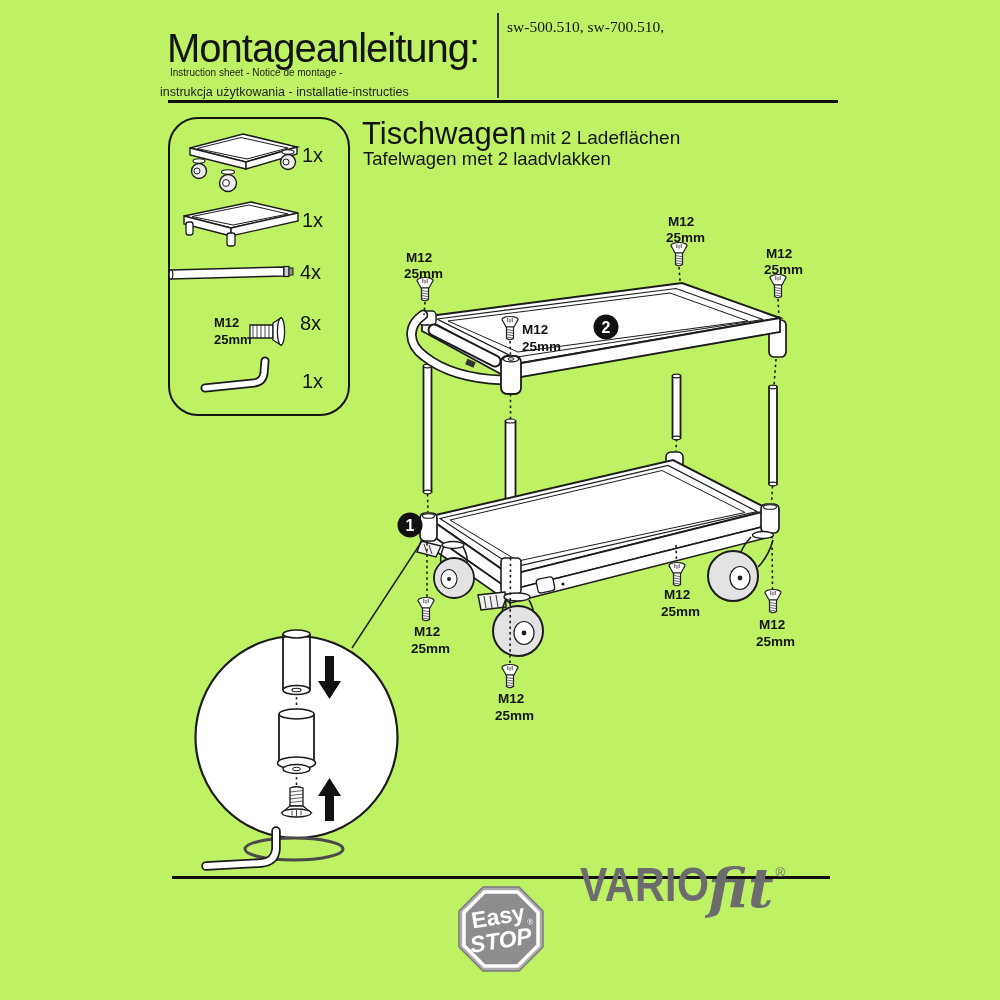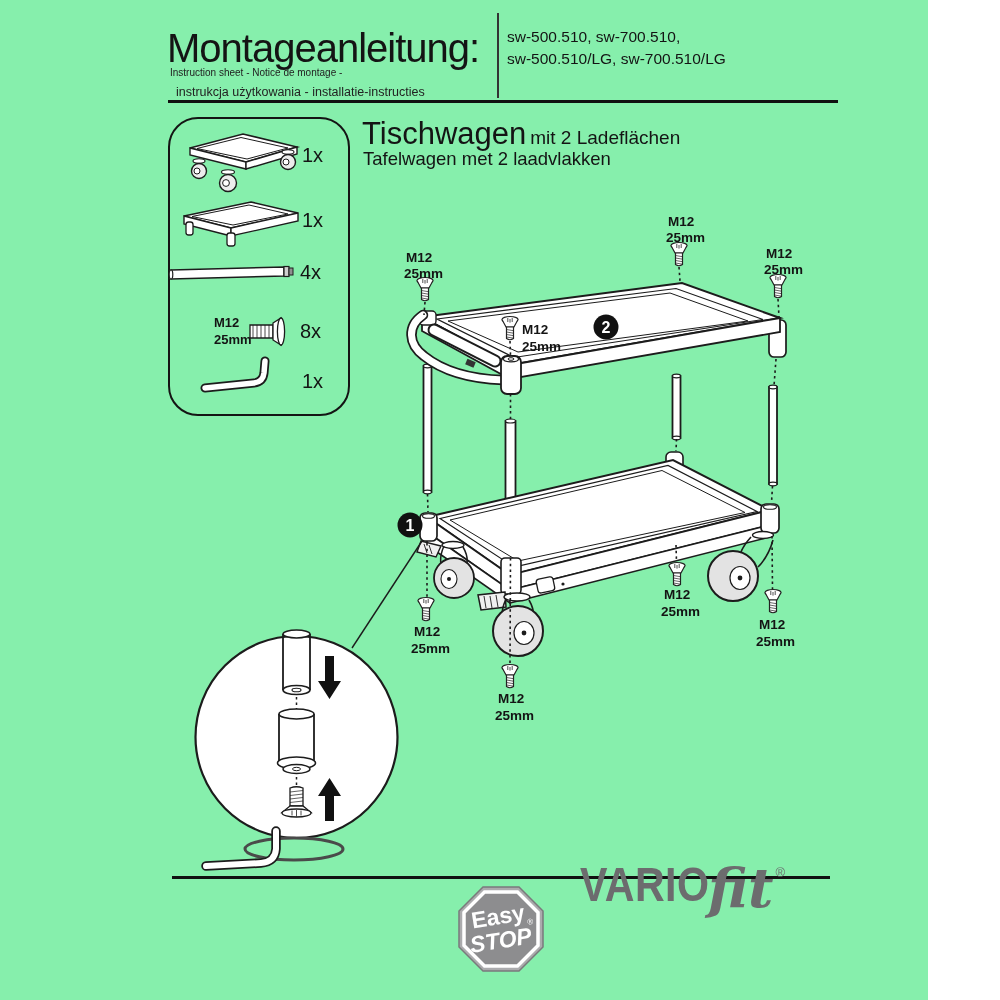--- a/index.html
+++ b/index.html
@@ -1,32 +1,32 @@
 <!DOCTYPE html>
 <html><head>
 <meta charset="utf-8">
 <style>
   html,body{margin:0;padding:0;background:#fff;}
-  #page{position:relative;width:928px;height:1000px;background:#86efac;overflow:hidden;
+  #page{position:relative;width:1000px;height:1000px;background:#bef264;overflow:hidden;
         font-family:"Liberation Sans","DejaVu Sans",sans-serif;color:#111;}
   .abs{position:absolute;}
   
   .h-title{left:167px;top:26px;font-size:40px;letter-spacing:-1px;color:#141414;}
   .h-sub1{left:170px;top:67px;font-size:10px;color:#222;}
-  .h-sub2{left:176px;top:85px;font-size:12.5px;color:#222;}
+  .h-sub2{left:160px;top:85px;font-size:12.5px;color:#222;}
   .h-divider{left:497px;top:13px;width:1.5px;height:85px;background:#333;}
-  .h-models{left:507px;top:26px;font-size:15.5px;line-height:21.5px;color:#141414;}
+  .h-models{left:507px;top:16px;font-size:15.5px;line-height:21.5px;color:#141414;font-family:Liberation Serif, serif;}
   .rule-top{left:168px;top:100px;width:670px;height:3px;background:#111;}
   .rule-bottom{left:172px;top:876px;width:658px;height:2.5px;background:#111;}
   
   .parts-box{left:168px;top:117px;width:178px;height:295px;border:2.5px solid #141414;border-radius:30px;}
   .parts-svg{left:160px;top:110px;}
   .qty{font-size:20px;font-weight:400;color:#141414;}
   .q0{left:302px;top:144px;} .q1{left:302px;top:209px;} .q2{left:300px;top:261px;}
-  .q3{left:300px;top:320px;} .q4{left:302px;top:370px;}
+  .q3{left:300px;top:312px;} .q4{left:302px;top:370px;}
   .box-spec{left:214px;top:315px;font-size:13px;font-weight:600;line-height:16.5px;color:#141414;}
   
   .title-block{left:362px;top:116px;}
   .t-big{font-size:31px;color:#141414;}
   .t-mid{font-size:19px;color:#141414;margin-left:4px;}
   .t-lines{left:363px;top:149px;font-size:18.5px;line-height:20px;color:#141414;}
   
   text.lab{font-family:"Liberation Sans","DejaVu Sans",sans-serif;font-size:13.5px;font-weight:600;fill:#141414;}
   text.bnum{font-family:"Liberation Sans","DejaVu Sans",sans-serif;font-size:16px;font-weight:bold;fill:#fff;}
   
@@ -43,21 +43,20 @@
 <body>
 
 <div id="page">
 
   <div class="abs h-title">Montageanleitung:</div>
   <div class="abs h-sub1">Instruction sheet - Notice de montage  -</div>
   <div class="abs h-sub2">instrukcja użytkowania - installatie-instructies</div>
   <div class="abs h-divider"></div>
   <div class="abs h-models">
     <div>sw-500.510, sw-700.510,</div>
-    <div>sw-500.510/LG, sw-700.510/LG</div>
   </div>
   <div class="abs rule-top"></div>
 
   <div class="abs title-block">
     <span class="t-big">Tischwagen</span><span class="t-mid">mit 2 Ladeflächen</span>
   </div>
   <div class="abs t-lines">
     <div>Tafelwagen met 2 laadvlakken</div>
   </div>
 

